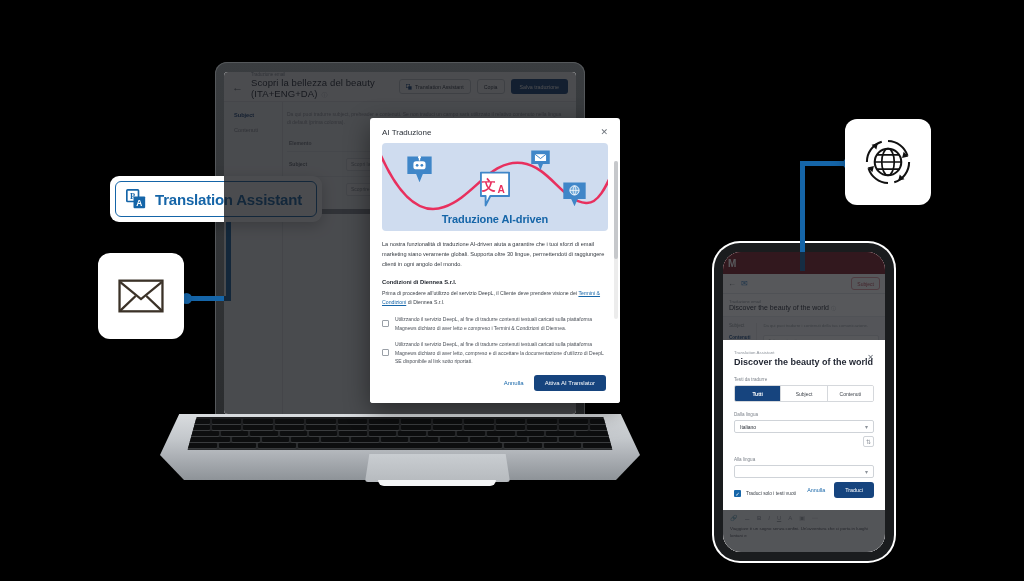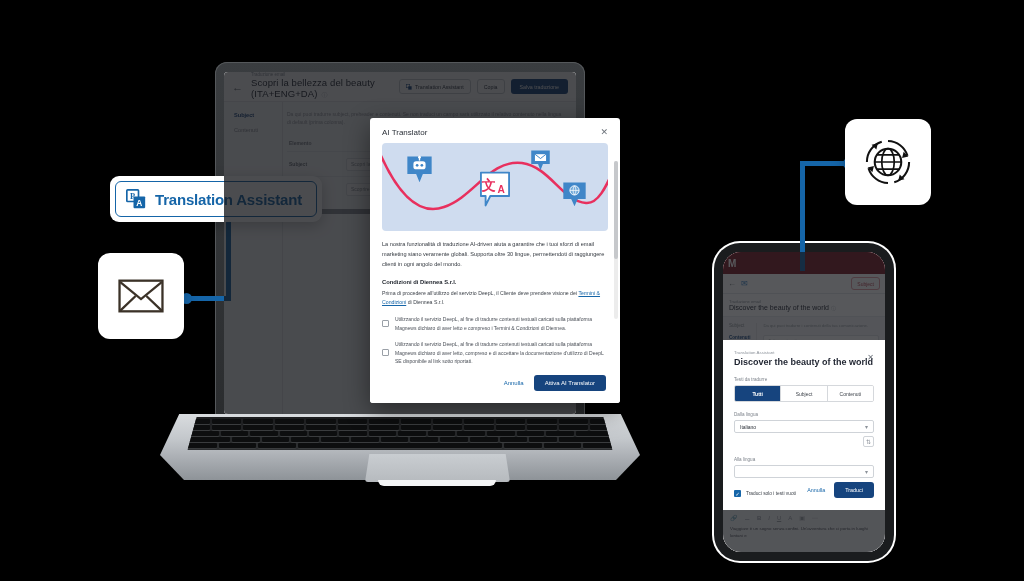--- a/index.html
+++ b/index.html
@@ -304,21 +304,21 @@
             <i class="key"></i>
         </div>
       </div>
     </div>
     <div class="trackpad"></div>
     <div class="notch"></div>
   </div>
 
   <div class="modal">
     <div class="modal-head">
-      <div class="modal-title">AI Translator</div>
+      <div class="modal-title">AI Traduzione</div>
       <div class="modal-close">✕</div>
     </div>
 
     <div class="modal-scroll">
       <div class="sbar-track">
           <div class="sbar-thumb"></div>
         </div>
 
       <div class="banner">
         <svg viewBox="0 0 226 88" preserveAspectRatio="none">
@@ -347,20 +347,21 @@
             <text x="28" y="28" font-family="Liberation Sans, sans-serif" font-size="13" font-weight="bold" fill="#e8305e" text-anchor="middle">A</text>
           </svg>
         </div>
 
         <svg viewBox="0 0 38 42" style="position:absolute;left:180px;top:38px;width:25px;height:28px">
           <path d="M2 2 h34 v25 h-12 l-5 11 -5 -11 H2 z" fill="#3f86c8"></path>
           <circle cx="19" cy="14" r="7" fill="#6fa8d8" stroke="#fff" stroke-width="1.4"></circle>
           <path d="M12 14 h14 M19 7 c3 4 3 10 0 14 M19 7 c-3 4 -3 10 0 14" fill="none" stroke="#fff" stroke-width="1.1"></path>
         </svg>
 
+        <div class="banner-cap">Traduzione AI-driven</div>
       </div>
 
       <div class="para">La nostra funzionalità di traduzione AI-driven aiuta a garantire che i tuoi sforzi di email marketing siano veramente globali. Supporta oltre 30 lingue, permettendoti di raggiungere clienti in ogni angolo del mondo.</div>
 
       <div class="sub-h">Condizioni di Diennea S.r.l.</div>
       <div class="para2">
         <span>Prima di procedere all'utilizzo del servizio DeepL, il Cliente deve prendere visione dei </span><a class="lnk" href="#">Termini &amp; Condizioni</a><span> di Diennea S.r.l.</span>
       </div>
 
       <div class="chk-row">

